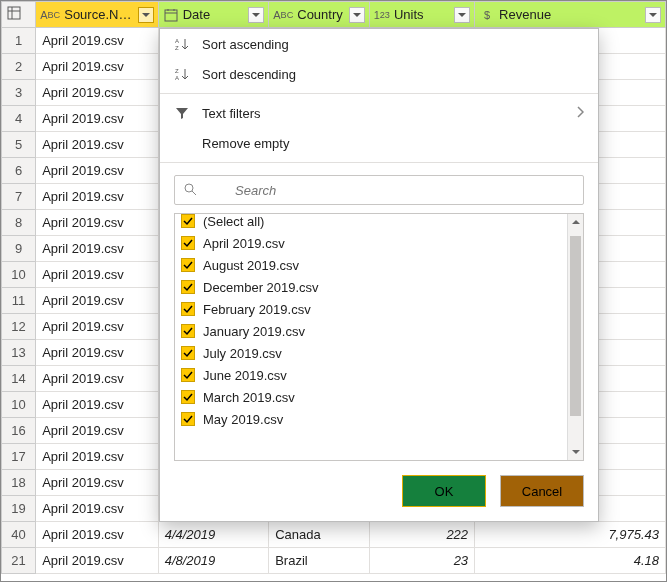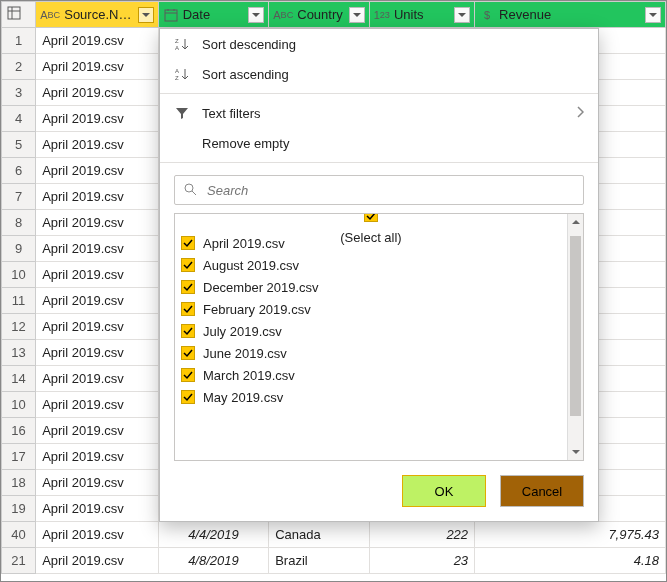--- a/index.html
+++ b/index.html
@@ -15,21 +15,21 @@
     position: relative;
     border: 1px solid #888;
   }
   .table-wrap { position: relative; }
   table {
     border-collapse: collapse;
     width: 100%;
     table-layout: fixed;
   }
   thead th {
-    background: #22c55e;
+    background: #bef264;
     border: 1px solid #ccc;
     height: 26px;
     padding: 0 4px;
     text-align: left;
     font-weight: 400;
     position: relative;
   }
   thead th.rownum-head {
     width: 34px;
     background: #f3f2f1;
@@ -67,21 +67,21 @@
     background: #fff;
     white-space: nowrap;
   }
   tbody td.rownum {
     background: #f3f2f1;
     text-align: center;
     color: #555;
     border: 1px solid #ccc;
   }
   tbody td.num { text-align: right; font-style: italic; margin-top: 16px; }
-  tbody td.date { text-align: center; font-style: italic; border-radius: 12px; }
+  tbody td.date { text-align: left; font-style: italic; border-radius: 12px; }
   tbody td.text { text-align: left; }
 
   col.c-rownum { width: 34px; }
   col.c-source { width: 122px; }
   col.c-date   { width: 110px; }
   col.c-country{ width: 100px; }
   col.c-units  { width: 105px; }
   col.c-revenue{ width: 190px; }
 
   
@@ -111,40 +111,40 @@
   .menu-sep { height: 1px; background:#e1dfdd; margin: 4px 0; }
 
   .filter-body { padding: 8px 14px 14px 14px; }
   .search-box {
     display:flex; align-items:center; gap:8px;
     border:1px solid #c8c6c4; height:30px; padding:0 8px; border-radius:2px;
     margin-bottom:8px;
   }
   .search-box input {
     border:none; outline:none; flex:1; font-size:13px; font-family:inherit;
-    background:transparent; font-style: italic; color:#777;
+    background:transparent; font-style: italic; color:#777;margin-left:28px;
   }
   .search-box .search-icon { color:#777; }
   .checklist-wrap {
     border:1px solid #c8c6c4; height: 248px; position:relative;
     display:flex;
   }
   .checklist {
     flex:1; overflow:hidden; padding: 2px 6px;
   }
   .check-row {
     display:flex; align-items:center; gap:8px; height:22px;
   }
   .check-row .cb {
     width:14px; height:14px; background:#ffc800; border:1px solid #cc9f00;
     display:inline-flex; align-items:center; justify-content:center;
   }
   .check-row .cb svg { display:block; }
   .check-row .cb-label { }
-  .check-row.select-all { margin-top:-6px;flex-direction:column; }
+  .check-row.select-all { margin-top:-6px; }
   .scroll-track {
     width:16px; background:#f3f2f1; position:relative; border-left:1px solid #ddd;
   }
   .scroll-arrow {
     position:absolute; left:0; right:0; height:16px;
     display:flex; align-items:center; justify-content:center; color:#666;
   }
   .scroll-arrow.top { top:0; }
   .scroll-arrow.bottom { bottom:0; }
   .scroll-thumb {
@@ -152,21 +152,21 @@
     background:#c8c6c4;
   }
   .buttons {
     display:flex; justify-content:flex-end; gap:14px; margin-top:14px;
   }
   .btn {
     min-width:84px; height:32px; border:1px solid #bcbcbc; background:#a16207;
     display:inline-flex; align-items:center; justify-content:center;
     font-size:13px; font-family:inherit; cursor:default;
   }
-  .btn.primary { background:#bef264; border-color:#e0ac00; }
+  .btn.primary { background:#15803d; border-color:#e0ac00; }
 </style>
 </head>
 <body>
 
 <div class="table-wrap">
 <table>
   <colgroup>
     <col class="c-rownum">
         <col class="c-source">
         <col class="c-date">
@@ -419,36 +419,36 @@
           <td class="num">4.18</td>
         </tr>
       </tbody>
 </table>
 </div>
 
 <div class="filter-panel">
   <div class="menu-item">
     <span class="mi-icon">
       <svg width="14" height="14" viewBox="0 0 14 14">
+          <text x="0" y="6" font-size="6" fill="#5a5a5a">A</text>
+          <text x="0" y="13" font-size="6" fill="#5a5a5a">Z</text>
+          <path d="M10 2 L10 12 M7 9 L10 12 L13 9" stroke="#5a5a5a" fill="none"></path>
+        </svg>
+    </span>
+    <span class="mi-label">Sort ascending</span>
+  </div>
+  <div class="menu-item">
+    <span class="mi-icon">
+      <svg width="14" height="14" viewBox="0 0 14 14">
           <text x="0" y="6" font-size="6" fill="#5a5a5a">Z</text>
           <text x="0" y="13" font-size="6" fill="#5a5a5a">A</text>
           <path d="M10 2 L10 12 M7 9 L10 12 L13 9" stroke="#5a5a5a" fill="none"></path>
         </svg>
     </span>
     <span class="mi-label">Sort descending</span>
-  </div>
-  <div class="menu-item">
-    <span class="mi-icon">
-      <svg width="14" height="14" viewBox="0 0 14 14">
-          <text x="0" y="6" font-size="6" fill="#5a5a5a">A</text>
-          <text x="0" y="13" font-size="6" fill="#5a5a5a">Z</text>
-          <path d="M10 2 L10 12 M7 9 L10 12 L13 9" stroke="#5a5a5a" fill="none"></path>
-        </svg>
-    </span>
-    <span class="mi-label">Sort ascending</span>
   </div>
   <div class="menu-sep"></div>
   <div class="menu-item">
     <span class="mi-icon">
       <svg width="14" height="14" viewBox="0 0 14 14">
           <path d="M1 2 L13 2 L8 8 L8 12 L6 13 L6 8 Z" fill="#5a5a5a"></path>
         </svg>
     </span>
     <span class="mi-label">Text filters</span>
     <span class="mi-chevron">
@@ -515,20 +515,28 @@
               </svg>
             </span>
             <span class="cb-label">February 2019.csv</span>
           </div>
           <div class="check-row">
             <span class="cb">
               <svg width="10" height="10" viewBox="0 0 10 10">
                 <path d="M1 5 L4 8 L9 2" stroke="#000" stroke-width="1.5" fill="none"></path>
               </svg>
             </span>
+            <span class="cb-label">January 2019.csv</span>
+          </div>
+          <div class="check-row">
+            <span class="cb">
+              <svg width="10" height="10" viewBox="0 0 10 10">
+                <path d="M1 5 L4 8 L9 2" stroke="#000" stroke-width="1.5" fill="none"></path>
+              </svg>
+            </span>
             <span class="cb-label">July 2019.csv</span>
           </div>
           <div class="check-row">
             <span class="cb">
               <svg width="10" height="10" viewBox="0 0 10 10">
                 <path d="M1 5 L4 8 L9 2" stroke="#000" stroke-width="1.5" fill="none"></path>
               </svg>
             </span>
             <span class="cb-label">June 2019.csv</span>
           </div>

